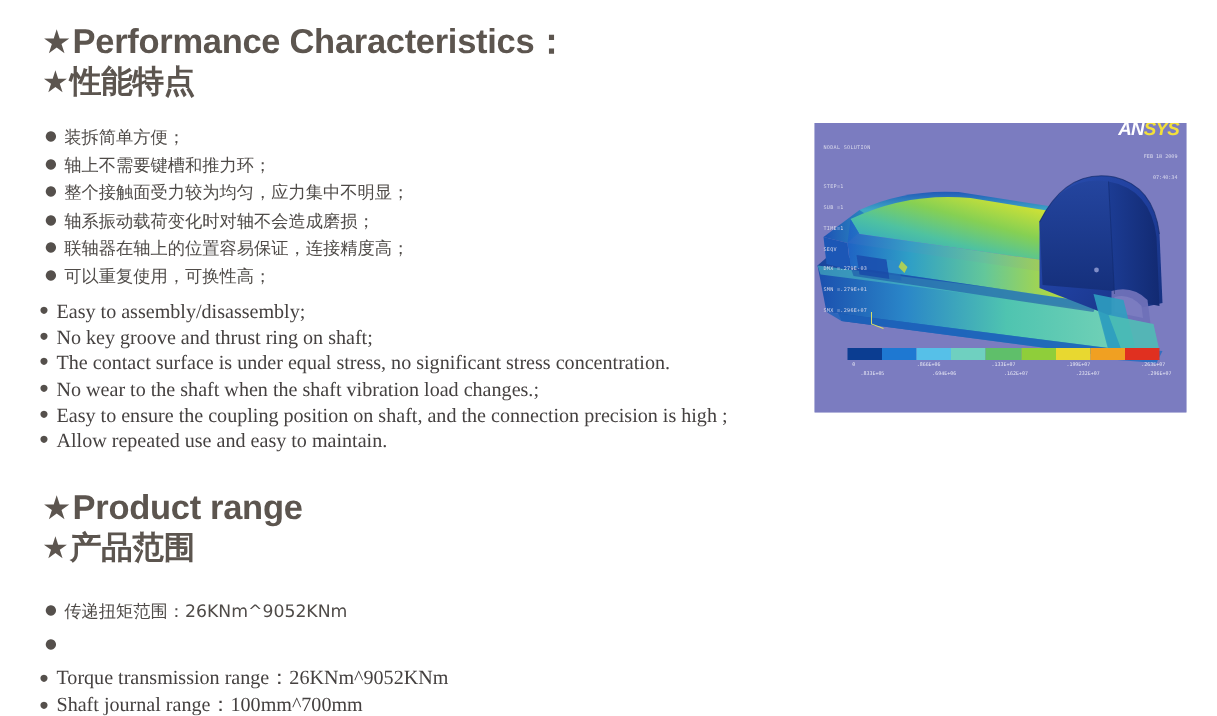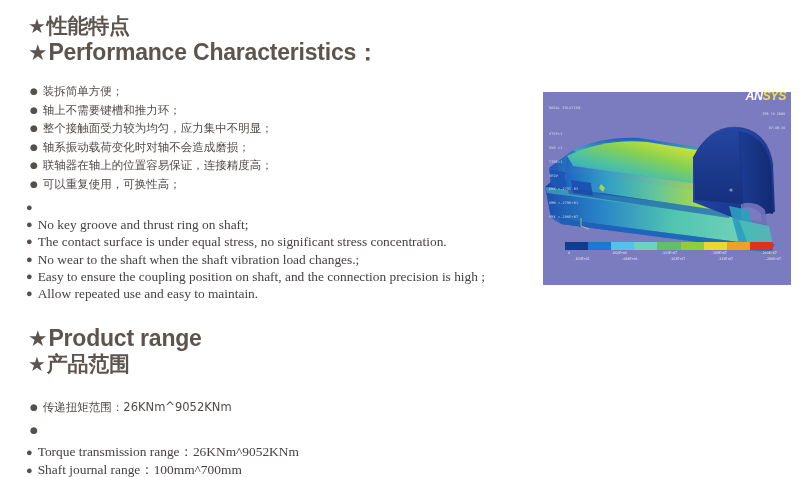--- a/index.html
+++ b/index.html
@@ -95,21 +95,21 @@
     color: #454140;
     height: 18px;
     line-height: 18px;
   }
   .list-en-range .bullet-dot { font-size: 11px; line-height: 18px; }
 
   
   .fea-figure {
     position: absolute;
     left: 543px;
-    top: 92px;
+    top: 82px;
     width: 248px;
     height: 193px;
     background: #7b7cc0;
     overflow: hidden;
   }
   .fea-canvas { position: absolute; inset: 0; }
 
   .fea-header-text {
     position: absolute;
     left: 6px;
@@ -164,26 +164,26 @@
     position: absolute;
     transform: translateX(-50%);
     white-space: nowrap;
   }
   .cb-labels-lower { margin-top: 0px; }
 </style>
 </head>
 <body>
 
 <div class="heading-block" style="left:28px; top:14px;">
+  <div class="heading-line heading-en">
+    <span class="star">★</span><span>Performance Characteristics：</span>
+  </div>
   <div class="heading-line heading-cn">
     <span class="star">★</span><span>性能特点</span>
   </div>
-  <div class="heading-line heading-en">
-    <span class="star">★</span><span>Performance Characteristics：</span>
-  </div>
 </div>
 
 <ul class="bullet-list list-cn-features">
   <li class="bullet-item">
       <span class="bullet-dot">●</span>
       <span>装拆简单方便；</span>
     </li>
   <li class="bullet-item">
       <span class="bullet-dot">●</span>
       <span>轴上不需要键槽和推力环；</span>
@@ -202,20 +202,21 @@
     </li>
   <li class="bullet-item">
       <span class="bullet-dot">●</span>
       <span>可以重复使用，可换性高；</span>
     </li>
 </ul>
 
 <ul class="bullet-list list-en-features">
   <li class="bullet-item">
       <span class="bullet-dot">●</span>
+      <span>Easy to assembly/disassembly;</span>
     </li>
   <li class="bullet-item">
       <span class="bullet-dot">●</span>
       <span>No key groove and thrust ring on shaft;</span>
     </li>
   <li class="bullet-item">
       <span class="bullet-dot">●</span>
       <span>The contact surface is under equal stress, no significant stress concentration.</span>
     </li>
   <li class="bullet-item">

